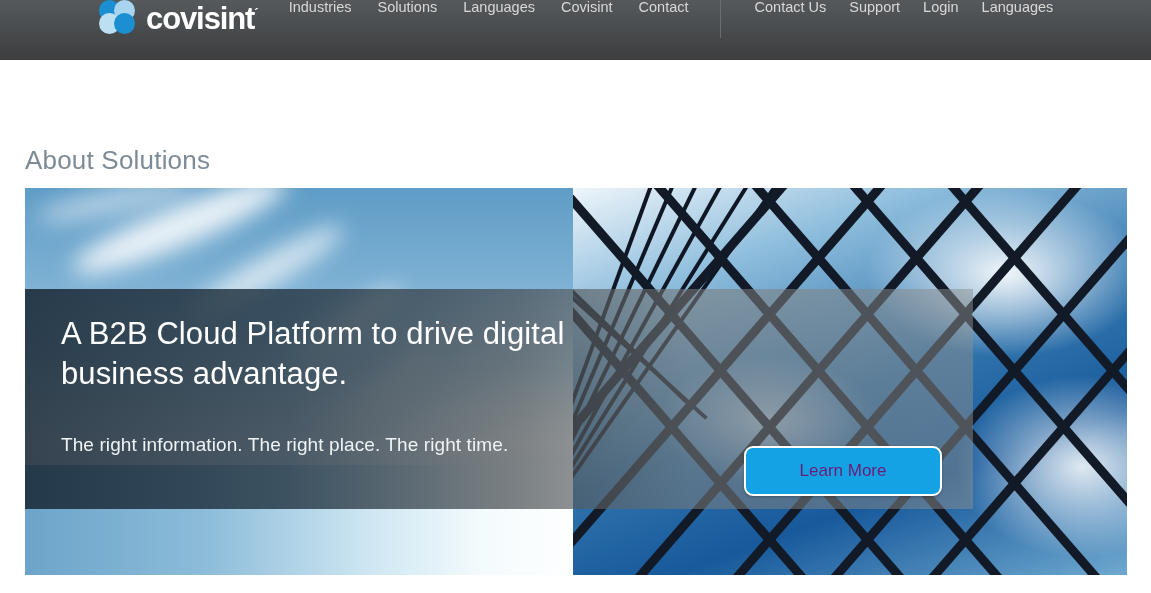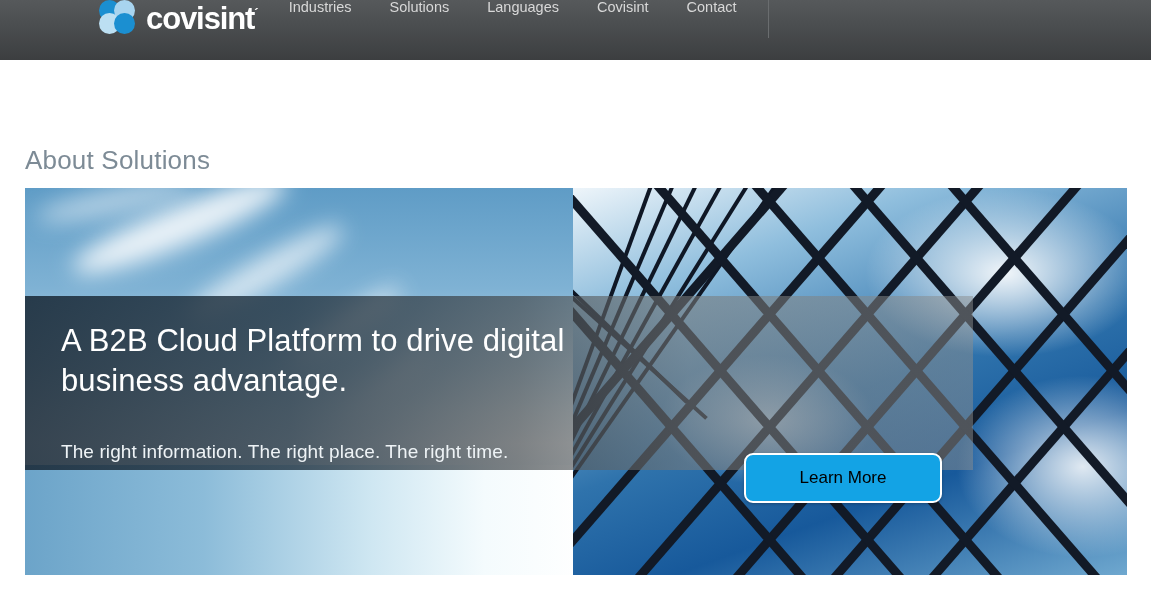--- a/index.html
+++ b/index.html
@@ -49,21 +49,21 @@
   .brand-tm{
     font-size:13px;
     vertical-align:super;
     font-weight:bold;
     letter-spacing:0;
   }
 
   .main-nav{
     display:flex; align-items:center;
     margin-left:30px;
-    gap:38px;
+    gap:26px;
   }
   .main-nav a{
     color:#d8d8d8;
     font-size:14.5px;
     text-decoration:none;
     line-height:1;
   }
 
   .nav-divider{
     width:1px; height:38px;
@@ -151,22 +151,22 @@
   
   .bk{ width:9px; height:820px; top:-210px; transform:rotate(41deg); }
   
   .bf{ width:9px; height:820px; top:-210px; transform:rotate(-41deg); }
   
   .bthin{ width:4px; height:560px; top:-90px; background:#0f1725; }
 
   
   .hero-overlay{
     position:absolute;
-    left:0; top:108px;
-    width:948px; height:174px;
+    left:0; top:101px;
+    width:948px; height:220px;
     background:linear-gradient(to right,
       rgba(26,42,56,0.88) 0%,
       rgba(40,58,72,0.84) 28%,
       rgba(70,76,80,0.70) 52%,
       rgba(120,122,122,0.58) 70%,
       rgba(140,142,142,0.50) 100%);
   }
   .hero-heading{
     position:absolute;
     left:36px; top:25px;
@@ -187,21 +187,21 @@
     margin-top:33px;
   }
 
   .learn-more{
     position:absolute;
     left:719px; top:157px;
     width:198px; height:50px;
     background:#13a3e5;
     border:2px solid #ffffff;
     border-radius:9px;
-    color:#000000;
+    color:#701a75;
     font-size:17px;
     font-family:"Liberation Sans", sans-serif;
     cursor:pointer;
     display:flex; align-items:center; justify-content:center;
     box-shadow:0 1px 3px rgba(0,0,0,.25);
   }
 </style>
 </head>
 <body>
 
@@ -220,20 +220,26 @@
   <nav class="main-nav">
     <a href="#">Industries</a>
     <a href="#">Solutions</a>
     <a href="#">Languages</a>
     <a href="#">Covisint</a>
     <a href="#">Contact</a>
   </nav>
 
   <div class="nav-divider"></div>
 
+  <nav class="util-nav">
+    <a href="#">Contact Us</a>
+    <a href="#">Support</a>
+    <a href="#">Login</a>
+    <a href="#">Languages</a>
+  </nav>
 </div>
 
 <h1 class="page-title">About Solutions</h1>
 
 <div class="hero">
 
   <div class="hero-sky"></div>
 
   <div class="cloud c1"></div>
   <div class="cloud c2"></div>

